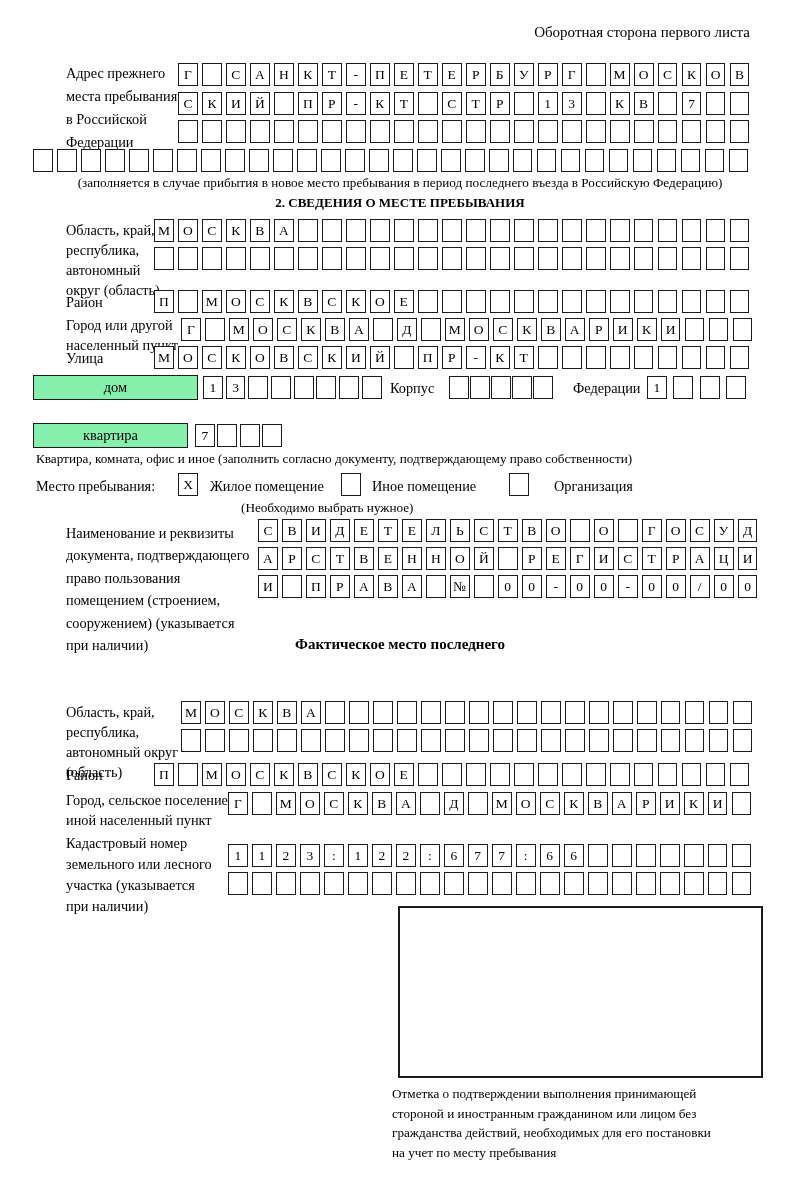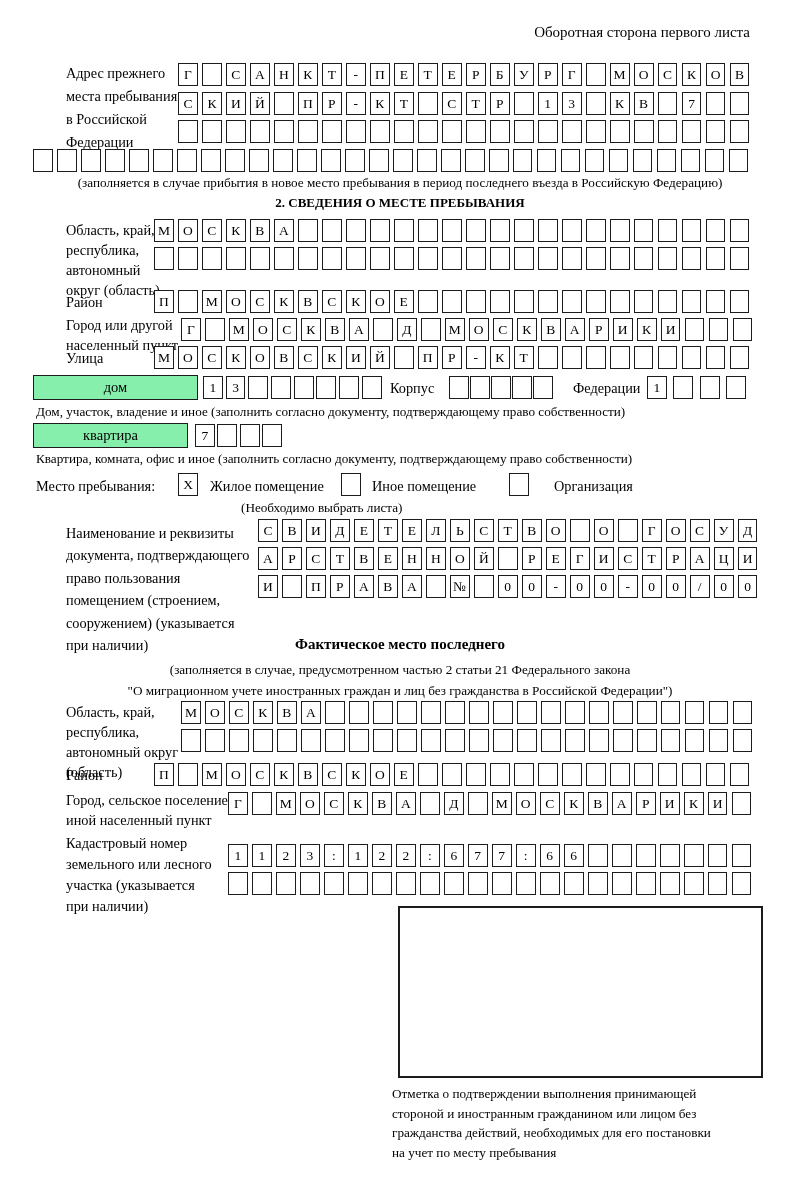--- a/index.html
+++ b/index.html
@@ -315,39 +315,38 @@
       <span class="box"></span>
       <span class="box"></span>
     </div>
   <div class="lbl" style="left:573px;top:378px">Федерации</div>
   <div class="boxrow g66" style="left:647px;top:376px">
       <span class="box">1</span>
       <span class="box"></span>
       <span class="box"></span>
       <span class="box"></span>
     </div>
-  <div class="cap" style="left:36px;top:404px">Дом, участок, владение и иное (заполнить согласно документу, подтверждающему право собственности)</div>
 
   <div class="widebox" style="left:33px;top:423px;width:155px;height:25px">квартира</div>
   <div class="boxrow g27" style="left:195px;top:424px">
       <span class="box">7</span>
       <span class="box"></span>
       <span class="box"></span>
       <span class="box"></span>
     </div>
   <div class="cap" style="left:36px;top:451px">Квартира, комната, офис и иное (заполнить согласно документу, подтверждающему право собственности)</div>
 
   <div class="lbl" style="left:36px;top:476px">Место пребывания:</div>
   <span class="box single" style="left:178px;top:473px">X</span>
   <div class="lbl" style="left:210px;top:476px">Жилое помещение</div>
   <span class="box single" style="left:341px;top:473px"></span>
   <div class="lbl" style="left:372px;top:476px">Иное помещение</div>
   <span class="box single" style="left:509px;top:473px"></span>
   <div class="lbl" style="left:554px;top:476px">Организация</div>
-  <div class="cap" style="left:241px;top:500px">(Необходимо выбрать листа)</div>
+  <div class="cap" style="left:241px;top:500px">(Необходимо выбрать нужное)</div>
 
   <div class="lbl lh22" style="left:66px;top:522px">Наименование и реквизиты
 документа, подтверждающего
 право пользования
 помещением (строением,
 сооружением) (указывается
 при наличии)</div>
   <div class="boxrow" style="left:258px;top:519px">
       <span class="box">С</span>
       <span class="box">В</span>
@@ -412,22 +411,20 @@
       <span class="box">0</span>
       <span class="box">-</span>
       <span class="box">0</span>
       <span class="box">0</span>
       <span class="box">/</span>
       <span class="box">0</span>
       <span class="box">0</span>
     </div>
 
   <div class="cap center bold" style="top:636px;font-size:15px">Фактическое место последнего</div>
-  <div class="cap center" style="top:659px;line-height:21px">(заполняется в случае, предусмотренном частью 2 статьи 21 Федерального закона
-"О миграционном учете иностранных граждан и лиц без гражданства в Российской Федерации")</div>
 
   <div class="lbl" style="left:66px;top:702px">Область, край,
 республика,
 автономный округ
 (область)</div>
   <div class="boxrow" style="left:181px;top:701px">
       <span class="box">М</span>
       <span class="box">О</span>
       <span class="box">С</span>
       <span class="box">К</span>

